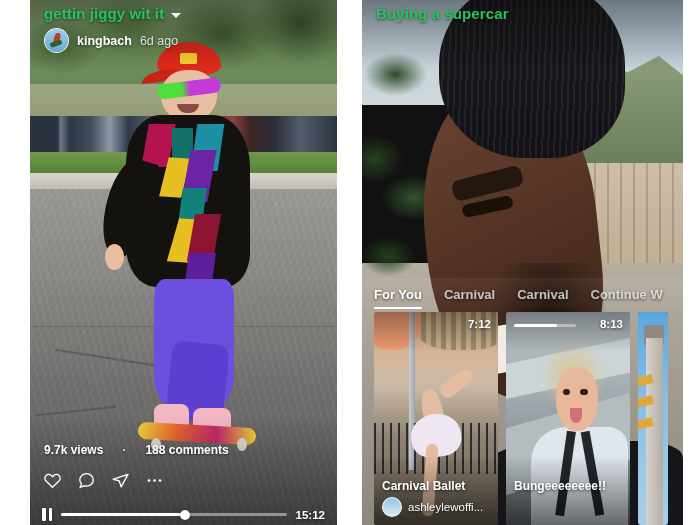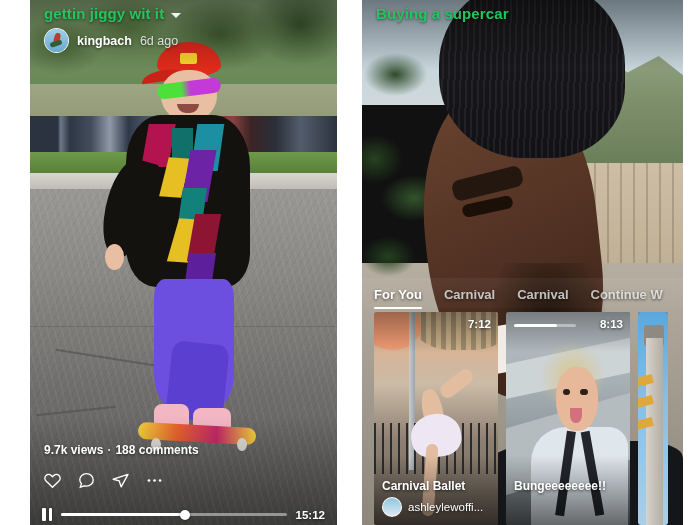--- a/index.html
+++ b/index.html
@@ -157,21 +157,21 @@
   .av-fig { position:absolute; left:38%; top:18%; width:26%; height:52%;
     background:#c2382b; border-radius:40%; transform:rotate(14deg); }
   .av-fig2 { position:absolute; left:22%; top:52%; width:54%; height:22%;
     background:#2e5f3a; border-radius:30%; transform:rotate(-18deg); }
   .byname { color:#fff; font-size:12.5px; font-weight:bold; text-shadow:0 1px 3px rgba(0,0,0,.6); }
   .byage { color:rgba(255,255,255,.82); font-size:12.5px; text-shadow:0 1px 3px rgba(0,0,0,.6); }
 
   
   .meta-row { position:absolute; left:14px; bottom:68px; color:#fff;
     font-size:12px; font-weight:bold; text-shadow:0 1px 3px rgba(0,0,0,.6);
-    display:flex; align-items:center; gap:4px; }
+    display:flex; align-items:center; gap:19px; }
   .dot-sep { opacity:.85; font-weight:bold; }
   .action-row { position:absolute; left:13px; bottom:35px; display:flex; align-items:center; gap:15px; }
   .action-row svg { display:block; }
   .browse-btn { position:absolute; right:13px; bottom:35px;
     border:1.3px solid rgba(255,255,255,.9); border-radius:4px;
     padding:4px 9px; display:flex; align-items:center; gap:5px;
     color:#fff; font-size:12px; font-weight:bold; text-shadow:0 1px 2px rgba(0,0,0,.5); }
   .player-row { position:absolute; left:0; bottom:4px; width:100%;
     display:flex; align-items:center; gap:9px; padding:0 12px; }
   .pause { display:flex; gap:3px; flex:none; }

